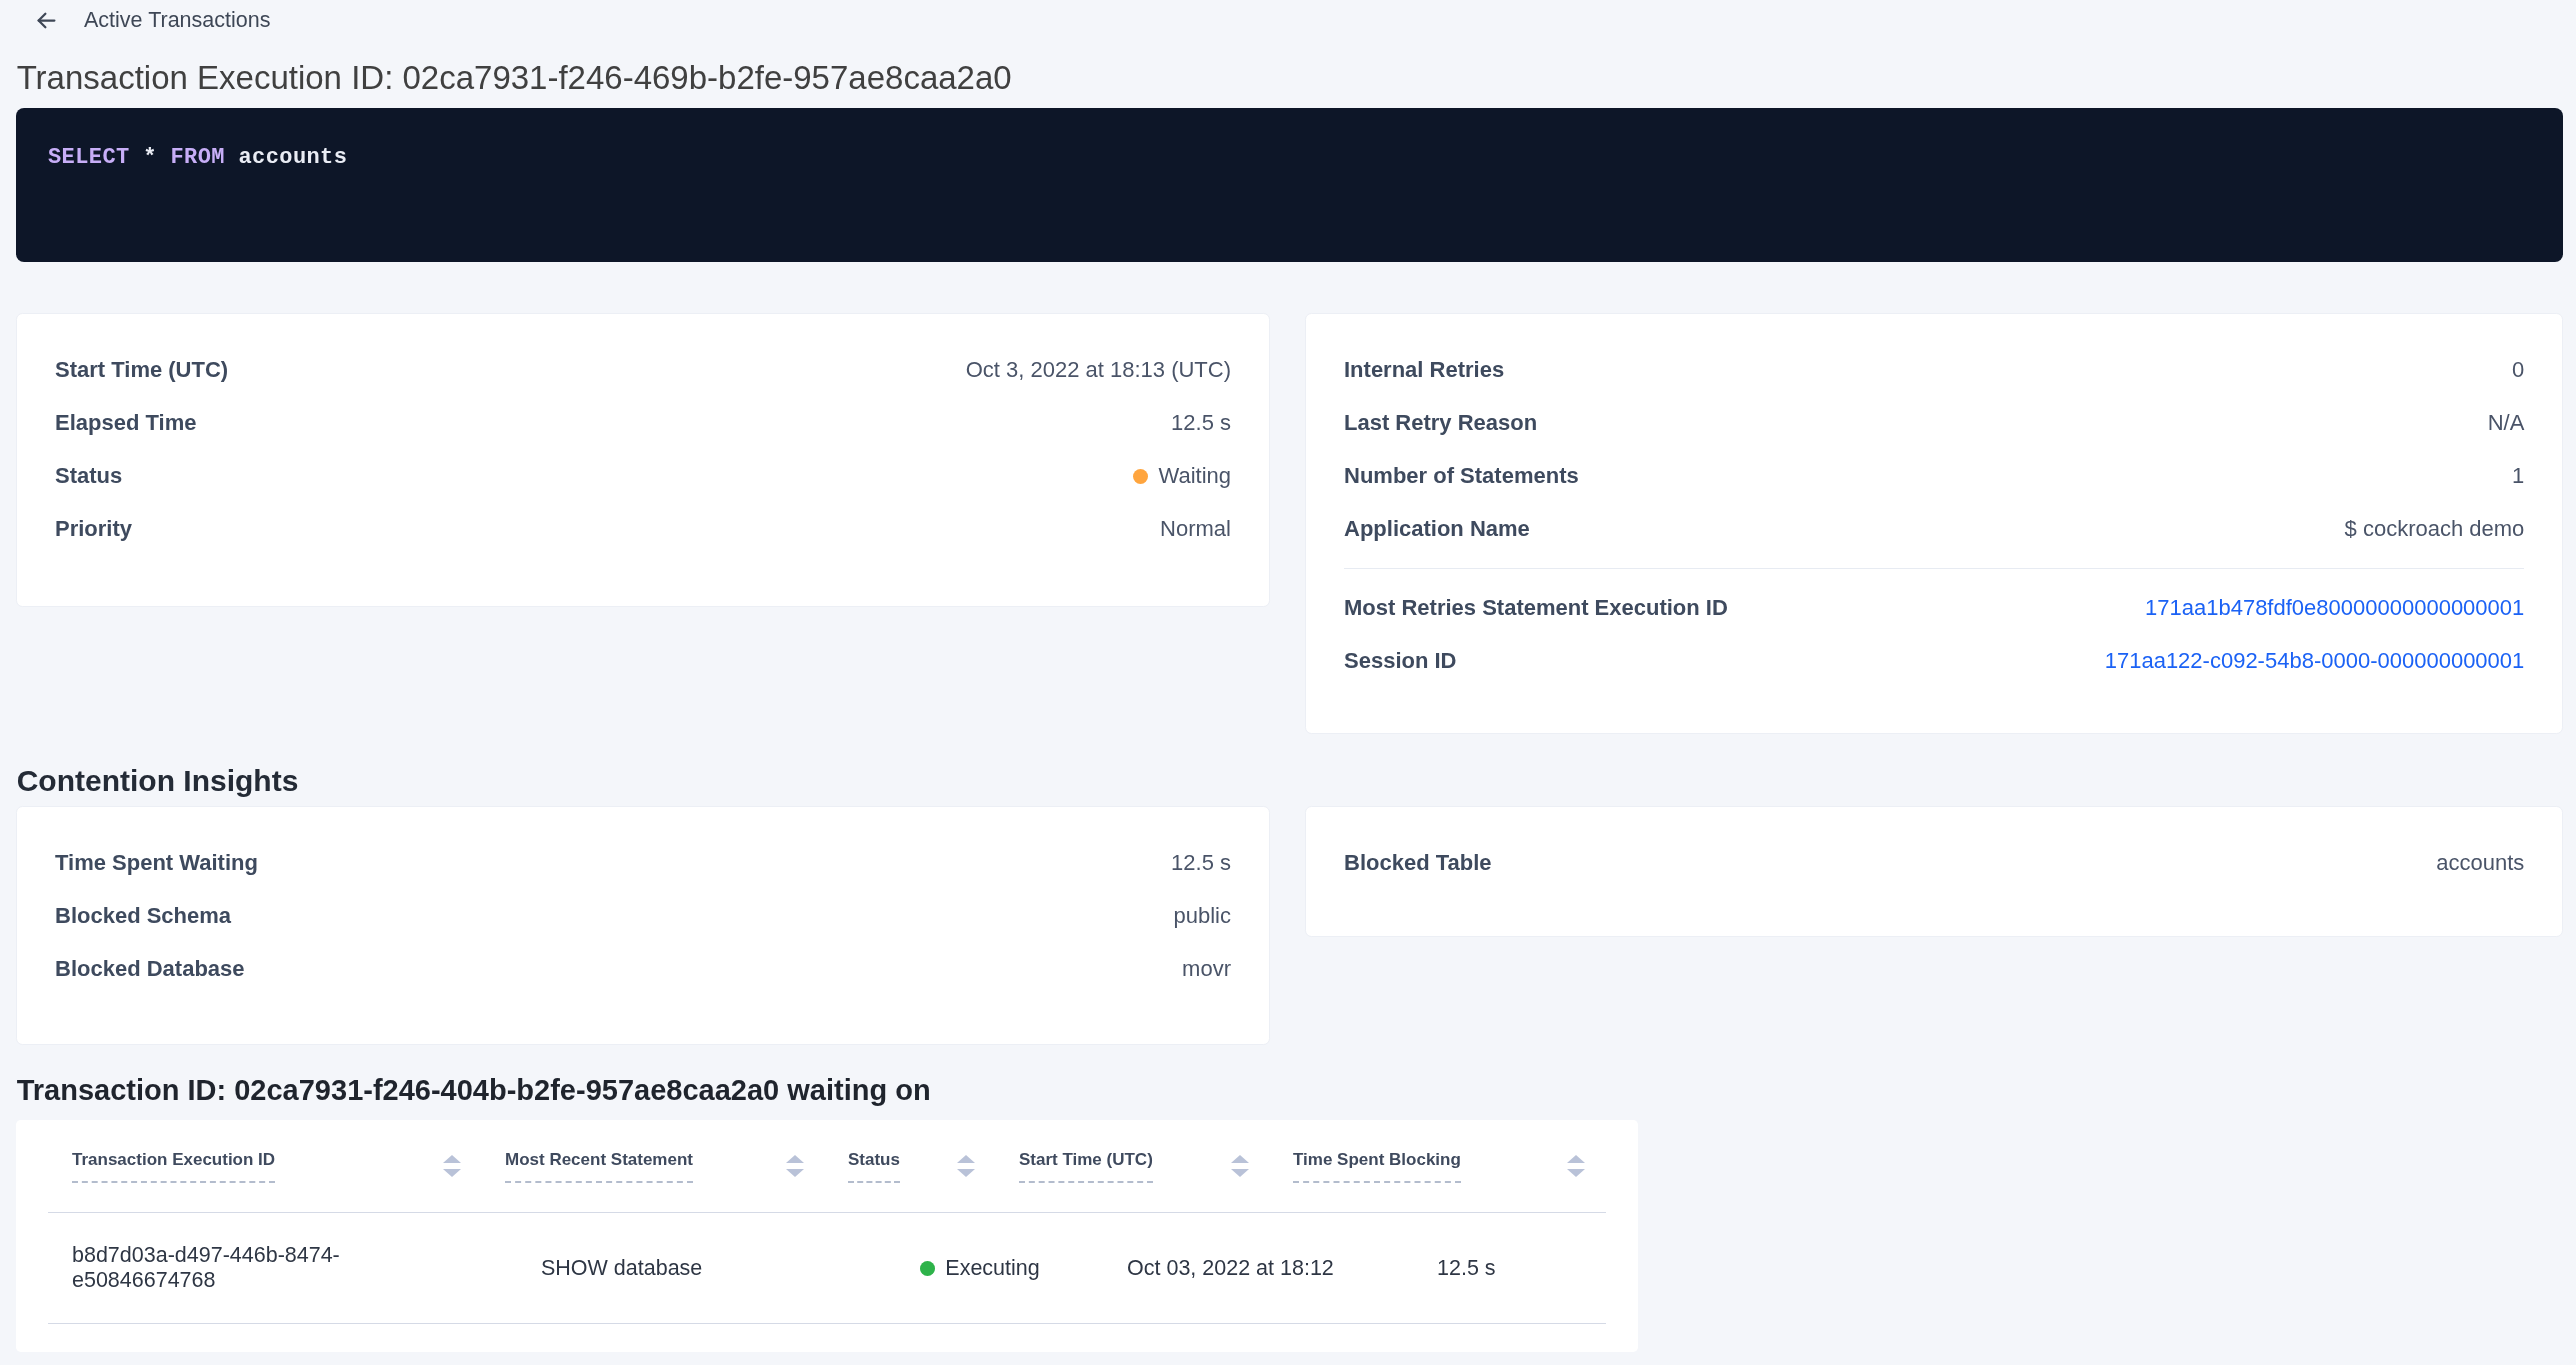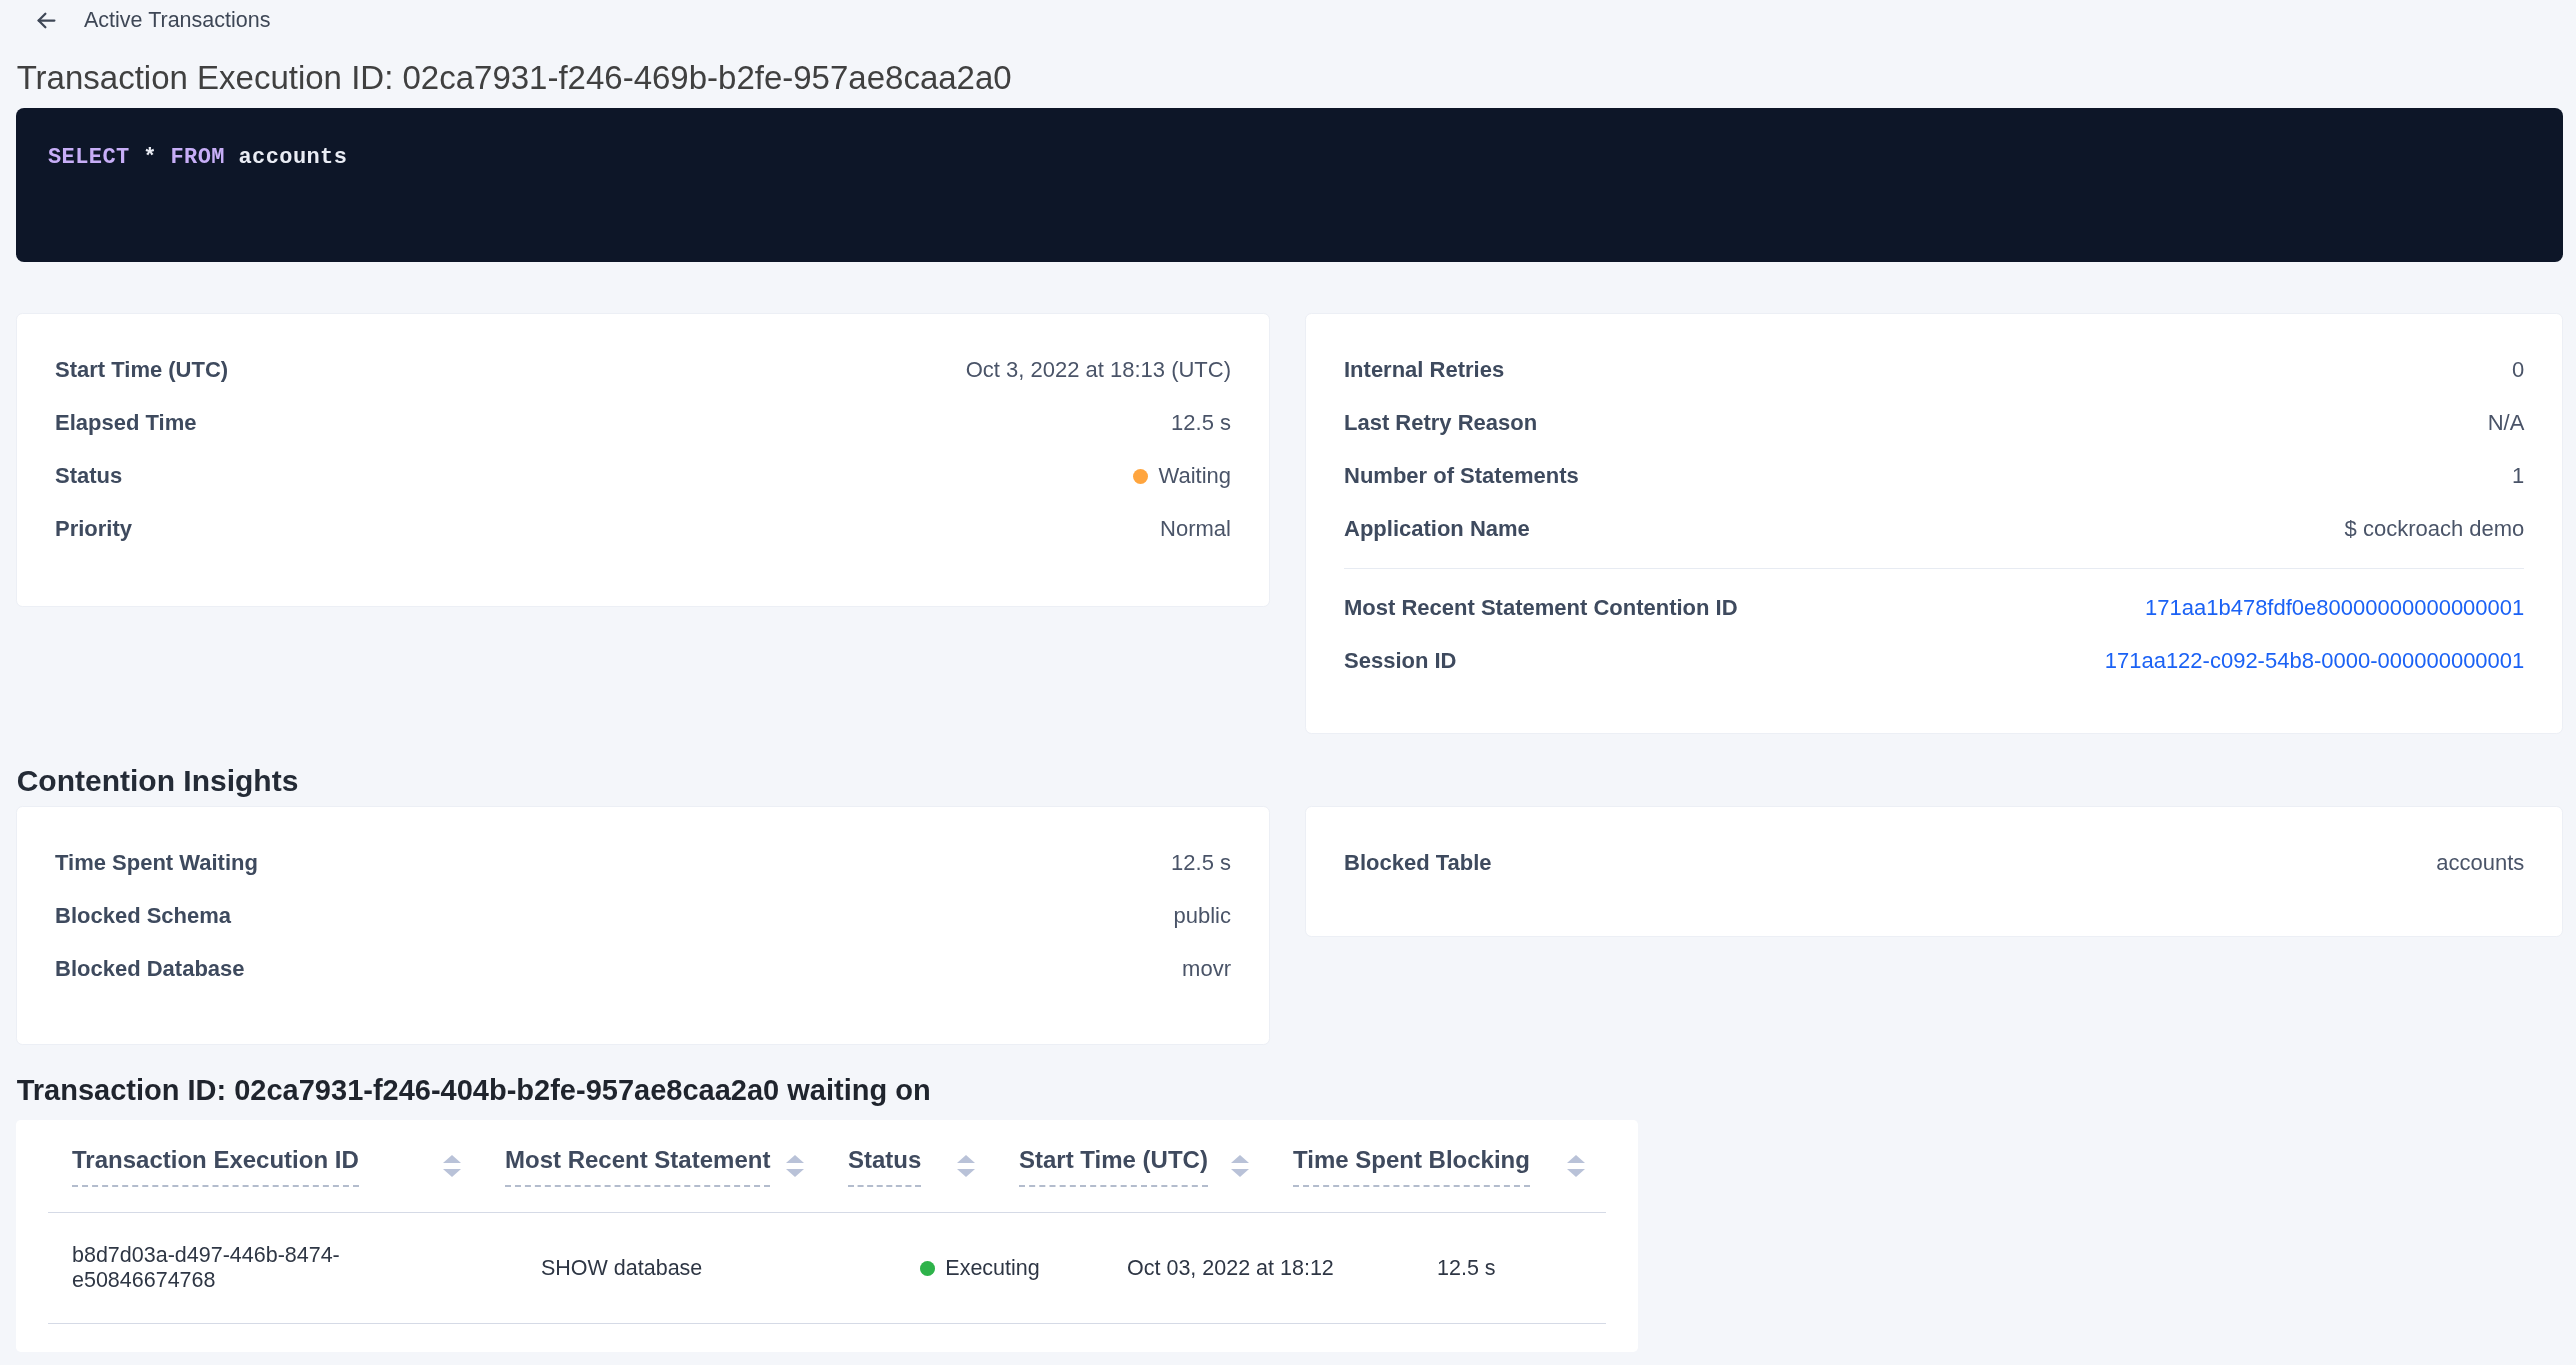--- a/index.html
+++ b/index.html
@@ -112,21 +112,21 @@
     align-items: center;
   }
   .th-cell {
     display: flex; align-items: center;
     padding-right: 44px;
   }
   .th-cell:first-child { padding-left: 24px; }
   .th-cell:last-child  { padding-right: 20.7px; }
   .th-label {
     display: inline-block;
-    font-size: 24px; font-weight: 700; color: #3f4a5e;
+    font-size: 17px; font-weight: 700; color: #3f4a5e;
     padding-bottom: 11px;
     border-bottom: 2.4px dashed #b3bccd;
   }
   .sort-icon {
     margin-left: auto;
     display: flex; flex-direction: column; gap: 6.4px;
     cursor: pointer;
   }
   .tri-up {
     width: 0; height: 0;
@@ -206,21 +206,21 @@
       <div class="info-row">
         <span class="info-label">Number of Statements</span>
         <span class="info-value">1</span>
       </div>
       <div class="info-row">
         <span class="info-label">Application Name</span>
         <span class="info-value">$ cockroach demo</span>
       </div>
       <hr class="card-divider">
       <div class="info-row">
-        <span class="info-label">Most Recent Statement Contention ID</span>
+        <span class="info-label">Most Retries Statement Execution ID</span>
         <a class="id-link">171aa1b478fdf0e80000000000000001</a>
       </div>
       <div class="info-row">
         <span class="info-label">Session ID</span>
         <a class="id-link">171aa122-c092-54b8-0000-000000000001</a>
       </div>
     </div>
   </div>
 
   <h2 class="section-heading">Contention Insights</h2>

